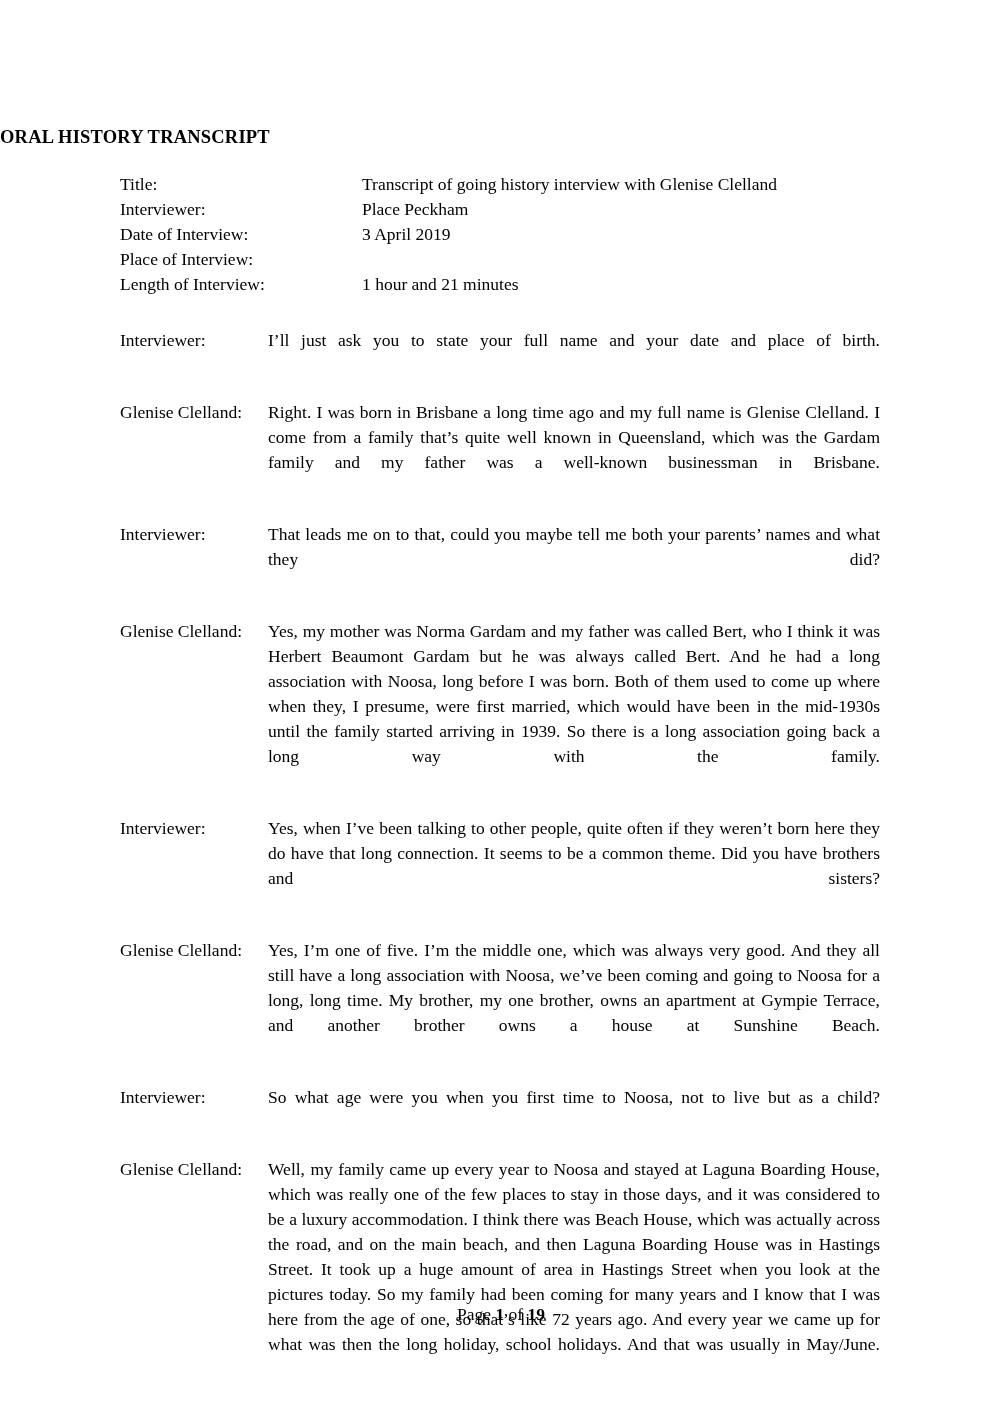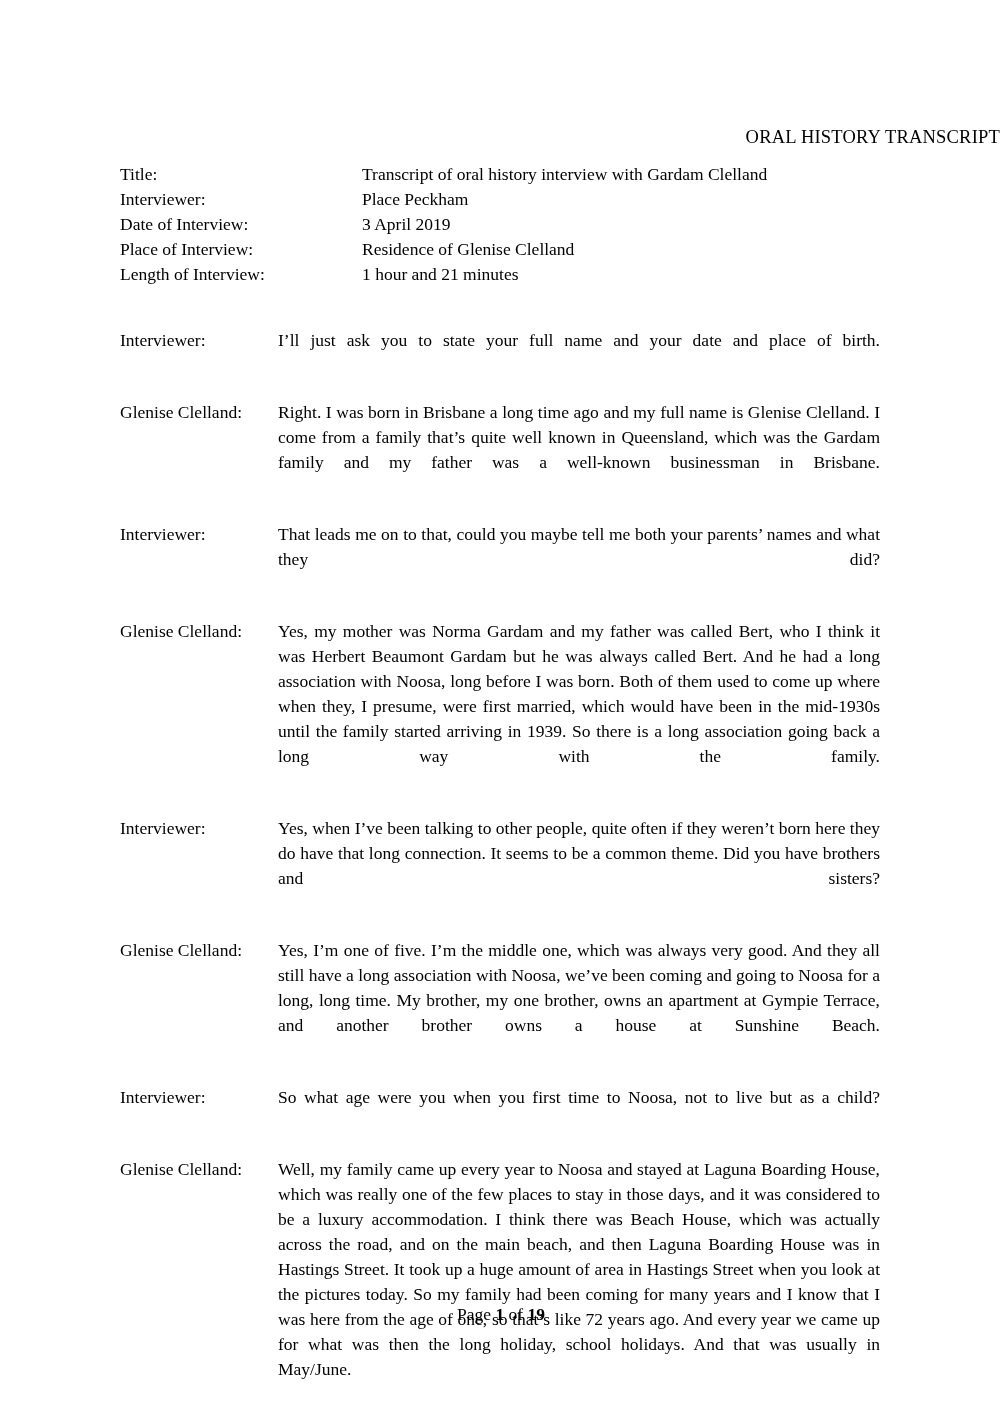--- a/index.html
+++ b/index.html
@@ -19,32 +19,32 @@
     color: #000000;
     -webkit-font-smoothing: antialiased;
   }
 
   
   .doc-title {
     position: absolute;
     left: 0;
     right: 0;
     top: 114px;
-    text-align: right;
+    text-align: left;
     font-size: 18.5px;
-    font-weight: normal;
+    font-weight: bold;
     letter-spacing: 0.2px;
     line-height: 22px;
   }
 
   
   .meta {
     position: absolute;
     left: 120px;
-    top: 162px;
+    top: 172px;
     width: 760px;
   }
   .meta-row {
     display: flex;
     align-items: baseline;
     height: 25px;
     line-height: 25px;
     font-size: 17.5px;
   }
   .meta-label {
@@ -79,21 +79,20 @@
     line-height: 25px;
     white-space: nowrap;
   }
   .utterance {
     flex: 1 1 auto;
     font-size: 17.5px;
     line-height: 25px;
     text-align: justify;
     text-justify: inter-word;
     hyphens: none;
-    margin-left: 10px;
   }
   
   .utterance::after {
     content: "";
     display: inline-block;
     width: 100%;
   }
 
   
   .footer {
@@ -112,33 +111,32 @@
 </head>
 <body>
 
 <div class="page">
 
   <h1 class="doc-title">ORAL HISTORY TRANSCRIPT</h1>
 
   <div class="meta">
     <div class="meta-row">
       <div class="meta-label">Title:</div>
-      <div class="meta-value">Transcript of oral history interview with Gardam Clelland</div>
+      <div class="meta-value">Transcript of going history interview with Glenise Clelland</div>
     </div>
     <div class="meta-row">
       <div class="meta-label">Interviewer:</div>
       <div class="meta-value">Place Peckham</div>
     </div>
     <div class="meta-row">
       <div class="meta-label">Date of Interview:</div>
       <div class="meta-value">3 April 2019</div>
     </div>
     <div class="meta-row">
       <div class="meta-label">Place of Interview:</div>
-      <div class="meta-value">Residence of Glenise Clelland</div>
     </div>
     <div class="meta-row">
       <div class="meta-label">Length of Interview:</div>
       <div class="meta-value">1 hour and 21 minutes</div>
     </div>
   </div>
 
   <div class="transcript">
     <div class="qa">
       <div class="speaker">Interviewer:</div>

